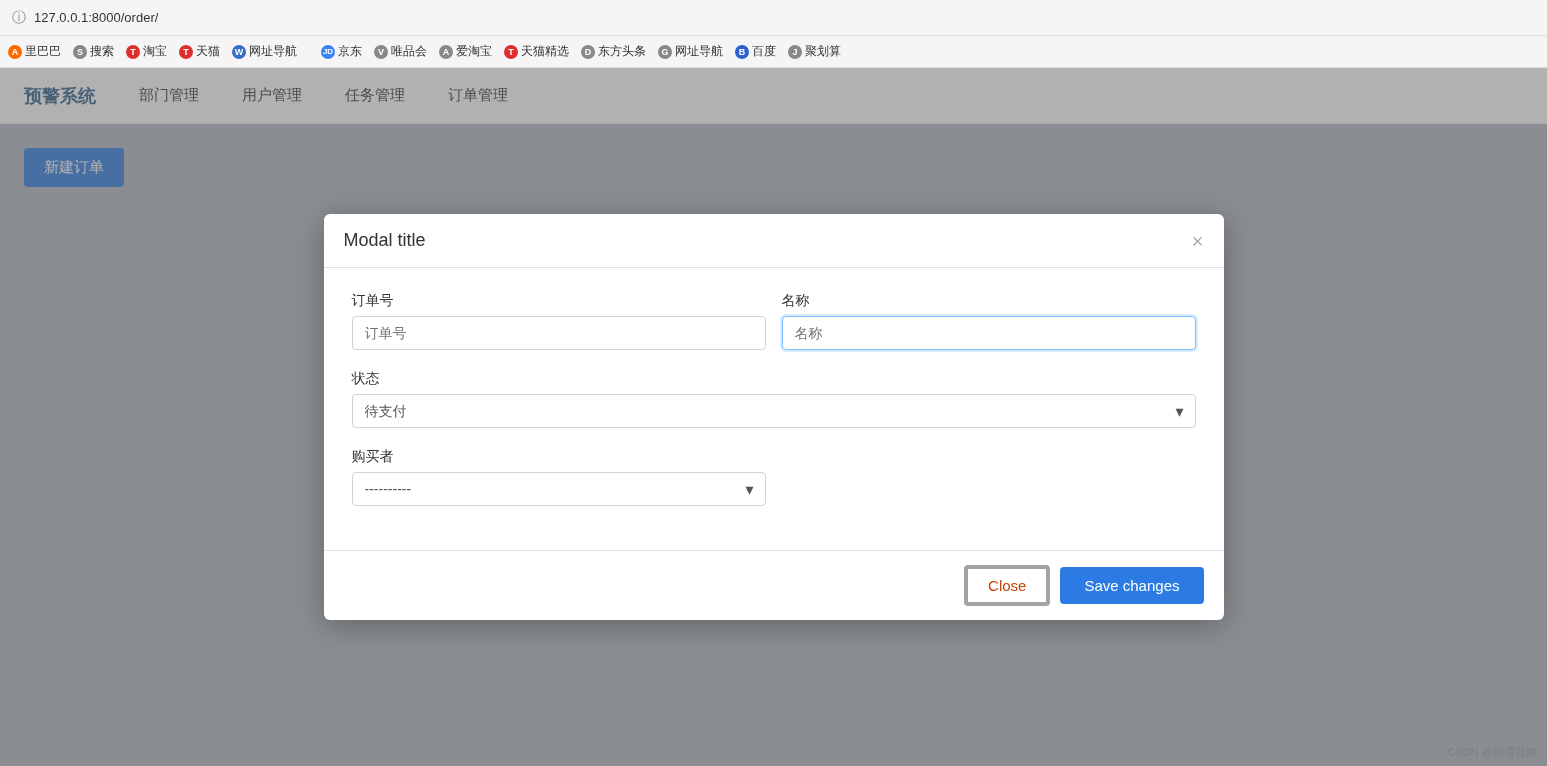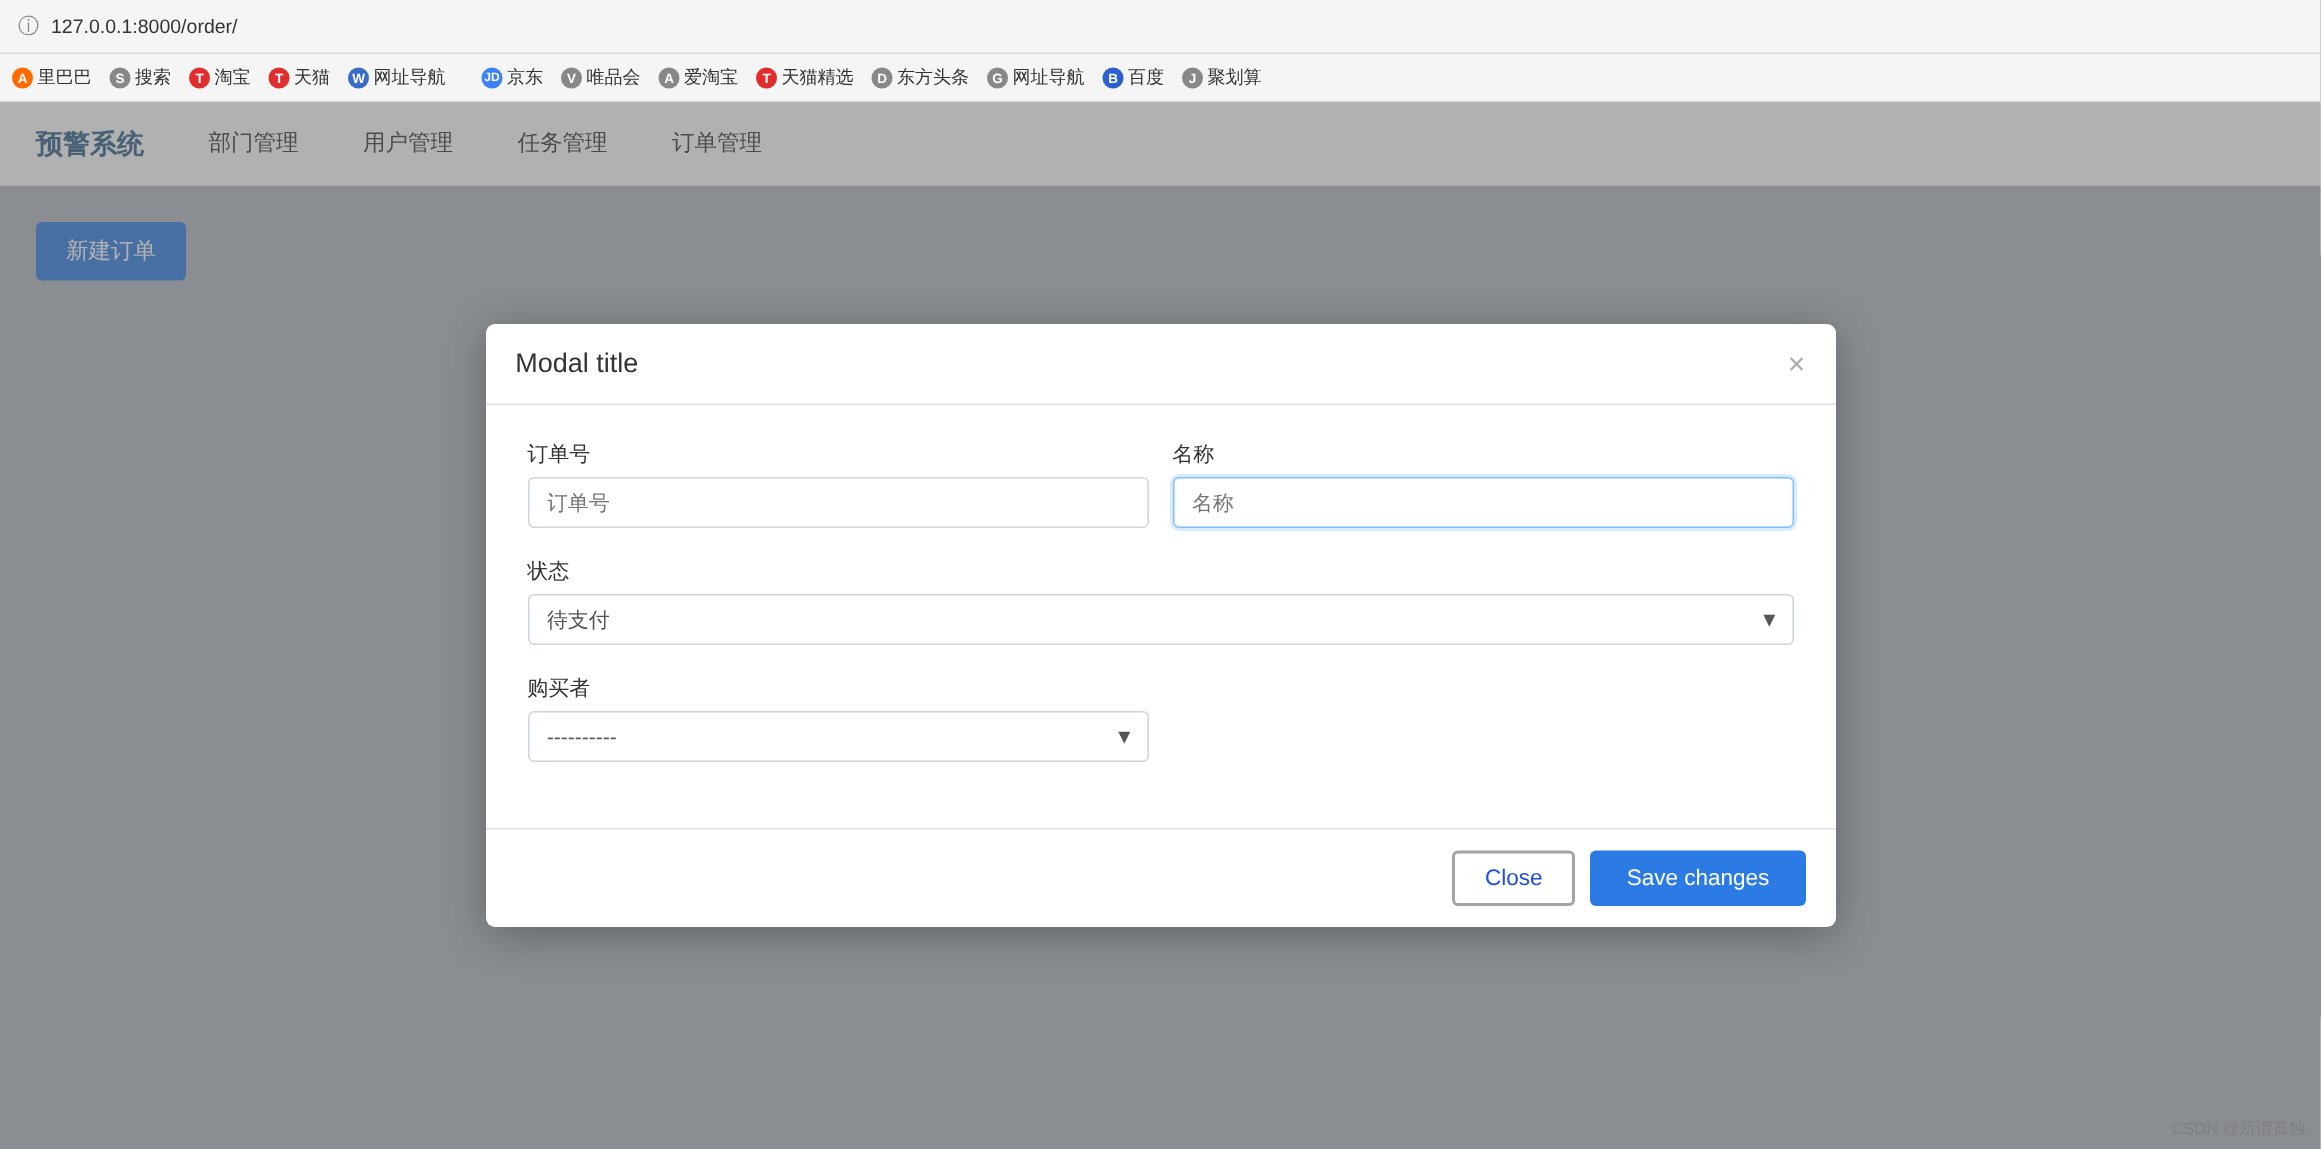--- a/index.html
+++ b/index.html
@@ -213,26 +213,26 @@
     .modal-footer {
       padding: 14px 20px;
       border-top: 1px solid #dee2e6;
       display: flex;
       justify-content: flex-end;
       gap: 10px;
       align-items: center;
     }
     .btn-close-modal {
       background: white;
-      border: 2px solid #a3a3a3;
+      border: 4px solid #a3a3a3;
       padding: 8px 20px;
       border-radius: 4px;
       font-size: 15px;
       cursor: pointer;
-      color: #1d4ed8;
+      color: #c2410c;
     }
     .btn-save {
       background: #2c7be5;
       color: white;
       border: none;
       padding: 10px 24px;
       border-radius: 4px;
       font-size: 15px;
       cursor: pointer;
       font-weight: 400;

